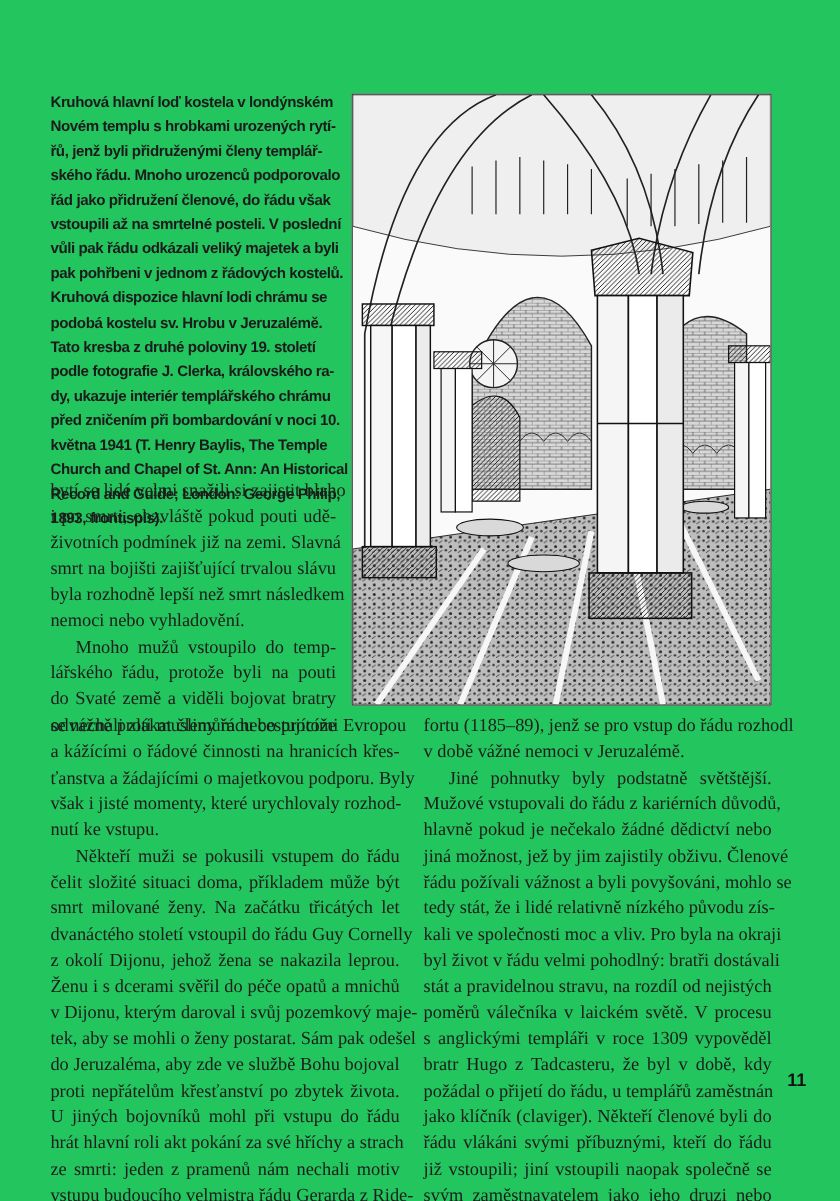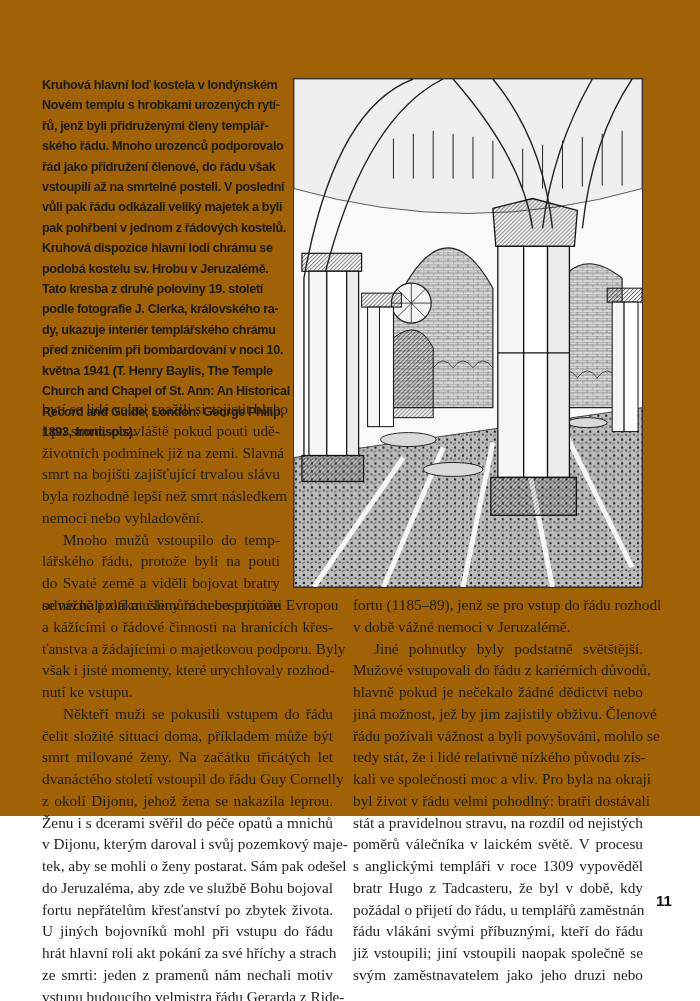--- a/index.html
+++ b/index.html
@@ -1,17 +1,17 @@
 <!DOCTYPE html>
 <html><head>
   <meta charset="utf-8">
   <style>
     html, body { margin: 0; padding: 0; background: #ffffff; }
     body { width: 700px; height: 1001px; position: relative; overflow: hidden; color: #1d1d1b; }
-    .page { position: absolute; left: 0; top: 0; width: 700px; height: 816px; background: #a16207; }
+    .page { position: absolute; left: 0; top: 0; width: 700px; height: 1001px; background: #22c55e; }
 
     .caption {
       position: absolute; left: 42px; top: 75px; width: 238px;
       font-family: "Liberation Sans", sans-serif; font-weight: bold;
       font-size: 12.6px; line-height: 20.4px; letter-spacing: -0.35px;
       font-stretch: condensed; color: #1b1b1b;
     }
     .caption .ln { display: block; white-space: nowrap; }
 
     .figure {
@@ -182,21 +182,21 @@
       <span class="ln last">nutí ke vstupu.</span>
       <span class="ln indent">Někteří muži se pokusili vstupem do řádu</span>
       <span class="ln">čelit složité situaci doma, příkladem může být</span>
       <span class="ln">smrt milované ženy. Na začátku třicátých let</span>
       <span class="ln">dvanáctého století vstoupil do řádu Guy Cornelly</span>
       <span class="ln">z okolí Dijonu, jehož žena se nakazila leprou.</span>
       <span class="ln">Ženu i s dcerami svěřil do péče opatů a mnichů</span>
       <span class="ln">v Dijonu, kterým daroval i svůj pozemkový maje-</span>
       <span class="ln">tek, aby se mohli o ženy postarat. Sám pak odešel</span>
       <span class="ln">do Jeruzaléma, aby zde ve službě Bohu bojoval</span>
-      <span class="ln">fortu nepřátelům křesťanství po zbytek života.</span>
+      <span class="ln">proti nepřátelům křesťanství po zbytek života.</span>
       <span class="ln">U jiných bojovníků mohl při vstupu do řádu</span>
       <span class="ln">hrát hlavní roli akt pokání za své hříchy a strach</span>
       <span class="ln">ze smrti: jeden z pramenů nám nechali motiv</span>
       <span class="ln">vstupu budoucího velmistra řádu Gerarda z Ride-</span>
     </div>
   <div class="col right" id="right-col">
       <span class="ln">fortu (1185–89), jenž se pro vstup do řádu rozhodl</span>
       <span class="ln last">v době vážné nemoci v Jeruzalémě.</span>
       <span class="ln indent">Jiné pohnutky byly podstatně světštější.</span>
       <span class="ln">Mužové vstupovali do řádu z kariérních důvodů,</span>
@@ -204,19 +204,20 @@
       <span class="ln">jiná možnost, jež by jim zajistily obživu. Členové</span>
       <span class="ln">řádu požívali vážnost a byli povyšováni, mohlo se</span>
       <span class="ln">tedy stát, že i lidé relativně nízkého původu zís-</span>
       <span class="ln">kali ve společnosti moc a vliv. Pro byla na okraji</span>
       <span class="ln">byl život v řádu velmi pohodlný: bratři dostávali</span>
       <span class="ln">stát a pravidelnou stravu, na rozdíl od nejistých</span>
       <span class="ln">poměrů válečníka v laickém světě. V procesu</span>
       <span class="ln">s anglickými templáři v roce 1309 vypověděl</span>
       <span class="ln">bratr Hugo z Tadcasteru, že byl v době, kdy</span>
       <span class="ln">požádal o přijetí do řádu, u templářů zaměstnán</span>
+      <span class="ln">jako klíčník (claviger). Někteří členové byli do</span>
       <span class="ln">řádu vlákáni svými příbuznými, kteří do řádu</span>
       <span class="ln">již vstoupili; jiní vstoupili naopak společně se</span>
       <span class="ln">svým zaměstnavatelem jako jeho druzi nebo</span>
     </div>
 
   <div class="page-number">11</div>
 </div>
 
 </body></html>

